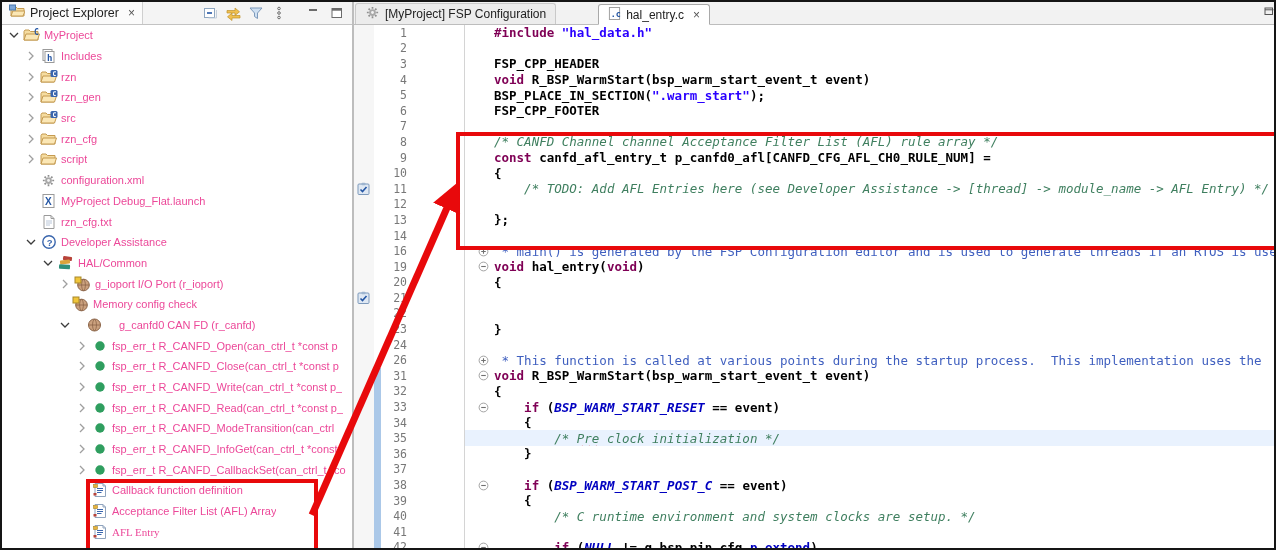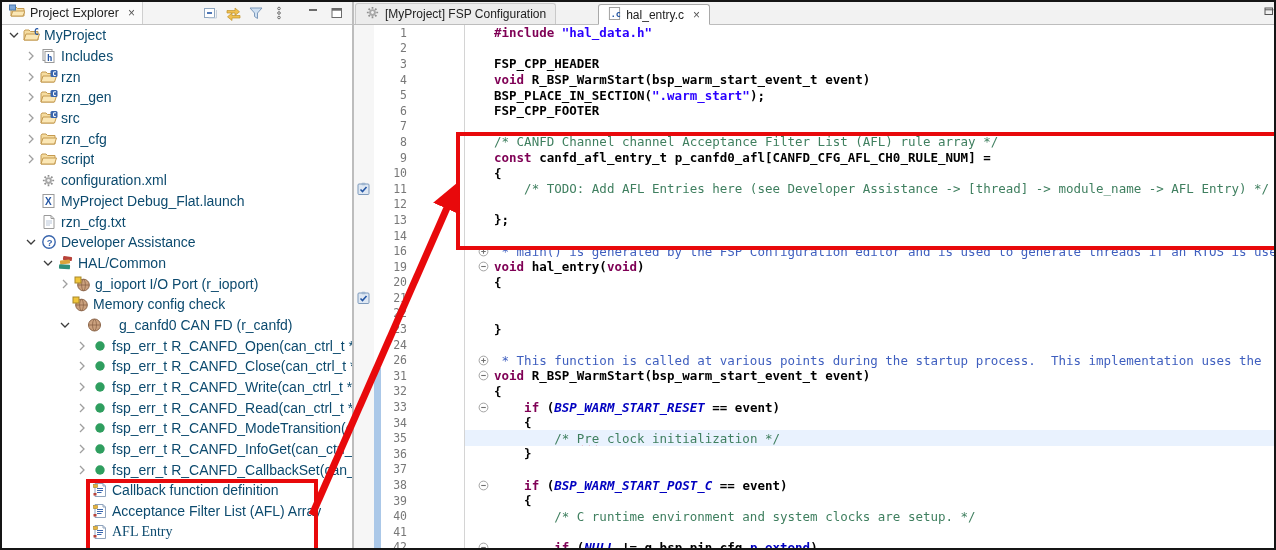--- a/index.html
+++ b/index.html
@@ -14,21 +14,21 @@
   .pe-tab{display:flex;align-items:center;gap:5px;height:22px;padding:0 7px;
           background:#fbfbfb;border-right:1px solid #cfcfcf;font-size:12.5px;color:#1e1e1e;}
   .tclose{color:#555;font-size:12px;margin-left:4px;cursor:pointer;}
   .pe-toolbar{margin-left:auto;display:flex;align-items:center;gap:3px;padding-right:5px;}
   .tbtn{width:20px;height:18px;display:flex;align-items:center;justify-content:center;}
   .tbtn:nth-child(5){margin-left:12px;}
   .tree{position:absolute;top:23px;left:0;right:0;bottom:0;overflow:hidden;background:#fff;}
   .trow{height:20.7px;display:flex;align-items:center;white-space:nowrap;}
   .chev{width:16px;height:16px;flex:0 0 16px;display:flex;align-items:center;justify-content:center;}
   .ticon{width:19px;height:16px;flex:0 0 19px;display:flex;align-items:center;justify-content:center;}
-  .tlabel{font-size:14px;color:#0c4a6e;margin-left:3px;overflow:hidden;}
+  .tlabel{font-size:11px;color:#ec4899;margin-left:3px;overflow:hidden;}
 
   
   .sash{position:absolute;left:350px;top:0;width:2px;height:100%;background:#bdbdbd;}
 
   
   .ed{position:absolute;left:352px;top:0;right:0;height:100%;background:#fff;}
   .ed-tabbar{height:22px;background:#f2f2f2;border-bottom:1px solid #bdbdbd;
              display:flex;align-items:flex-end;position:relative;gap:42px;}
   .ed-tab{height:21px;box-sizing:border-box;display:flex;align-items:center;gap:5px;
           padding:0 9px;font-size:12px;color:#222;}
@@ -46,21 +46,21 @@
   .crange{width:7px;flex:0 0 7px;height:100%;}
   .crange.on{background:var(--range_indicator);}
   .cnum{width:26px;flex:0 0 26px;text-align:right;color:#787878;font-size:11.5px;}
   .cspace{width:57px;flex:0 0 57px;height:100%;border-right:1px solid #d4d4d4;}
   .cfold{width:26px;flex:0 0 26px;display:flex;align-items:center;padding-left:0;}
   .cfold svg{margin-left:13px;}
   .ctext{flex:1;white-space:pre;overflow:hidden;padding-left:3px;}
   .ctext span{font-weight:bold;}
   .p{color:#000;}
   .k{color:var(--keyword);}
-  .c{color:var(--comment);font-weight:normal !important;}
+  .c{color:var(--comment);font-weight:normal !important;font-style:italic;}
   .d{color:var(--doc_comment);font-weight:normal !important;}
   .s{color:var(--string);}
   .m{color:var(--macro);font-style:italic;}
   .f{color:var(--field);}
   .sq{text-decoration:underline wavy #e01010 1px;text-underline-offset:2px;}
 
   
   .abox{position:absolute;border:4px solid var(--annotation_red);z-index:40;pointer-events:none;}
   #anno-box-tree{left:84px;top:477px;width:224px;height:68px;}
   #anno-box-code{left:454px;top:130px;width:819px;height:110px;}

